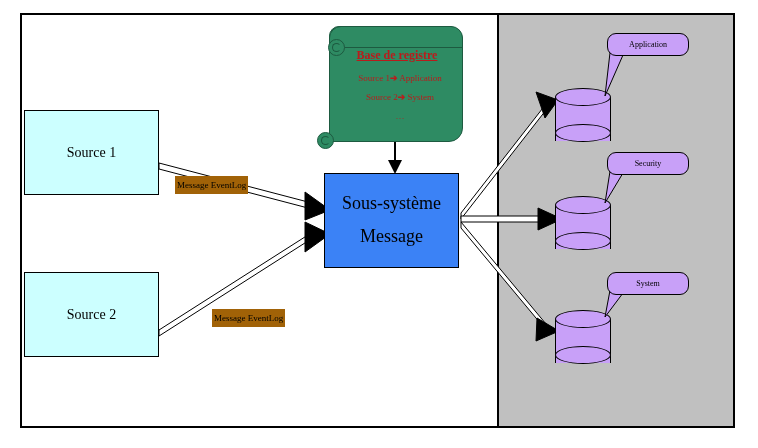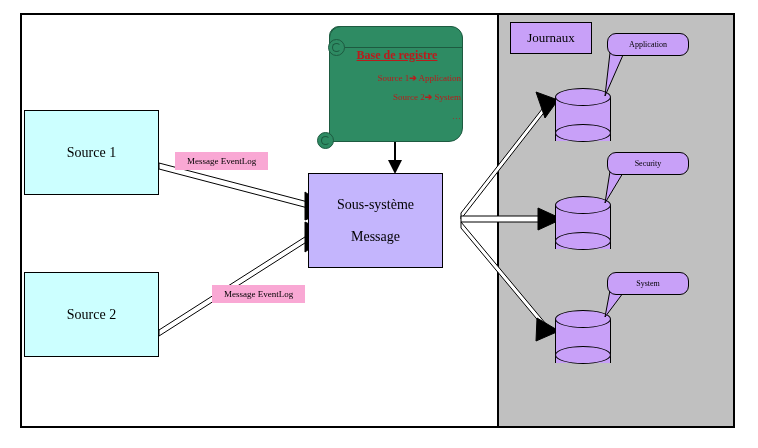--- a/index.html
+++ b/index.html
@@ -48,47 +48,48 @@
     justify-content: center;
     font-size: 14px;
     color: #000000;
   }
   #source-1 { left: 24px; top: 110px; width: 135px; height: 85px; }
   #source-2 { left: 24px; top: 272px; width: 135px; height: 85px; }
 
   
   .subsystem-box {
     position: absolute;
-    left: 308px;
+    left: 324px;
     top: 173px;
     width: 135px;
     height: 95px;
-    background: #c4b5fd;
+    background: #3b82f6;
     border: 1px solid #000000;
     box-sizing: border-box;
     display: flex;
     flex-direction: column;
     align-items: center;
     justify-content: space-evenly;
-    font-size: 14px;
+    font-size: 18px;
     color: #000000;
     padding: 6px 0;
     z-index: 6;
   }
   .subsystem-box .line { line-height: 1.1; }
 
   
   .msg-label {
     position: absolute;
-    background: #f9a8d4;
+    background: #a16207;
     font-size: 9px;
     color: #000000;
-    padding: 4px 12px;
+    padding: 4px 2px;
     white-space: nowrap;
     z-index: 7;
+    margin-top: 24px;
   }
   #msg-1 { left: 175px; top: 152px; }
   #msg-2 { left: 212px; top: 285px; }
 
   
   .registry-scroll {
     position: absolute;
     left: 317px;
     top: 18px;
     width: 146px;
@@ -149,21 +150,21 @@
     text-align: center;
   }
   .registry-title {
     font-size: 12px;
     font-weight: bold;
     text-decoration: underline;
     margin-bottom: 10px;
   }
   .registry-line {
     font-size: 9px;
-    text-align: right;
+    text-align: center;
     padding-left: 6px;
     margin-bottom: 9px;
     white-space: nowrap;
   }
   .registry-line .arrow-glyph { font-weight: bold; }
 
   
   .journaux-label {
     position: absolute;
     left: 510px;
@@ -334,21 +335,20 @@
       </div>
       <div class="registry-line">…</div>
     </div>
   </div>
 
   <div class="subsystem-box">
     <span class="line">Sous-système</span>
     <span class="line">Message</span>
   </div>
 
-  <div class="journaux-label">Journaux</div>
 
   <div class="cylinder" id="cyl-application">
     <div class="cyl-body"></div>
     <div class="cyl-bottom"></div>
     <div class="cyl-top"></div>
   </div>
   <div class="cylinder" id="cyl-security">
     <div class="cyl-body"></div>
     <div class="cyl-bottom"></div>
     <div class="cyl-top"></div>

